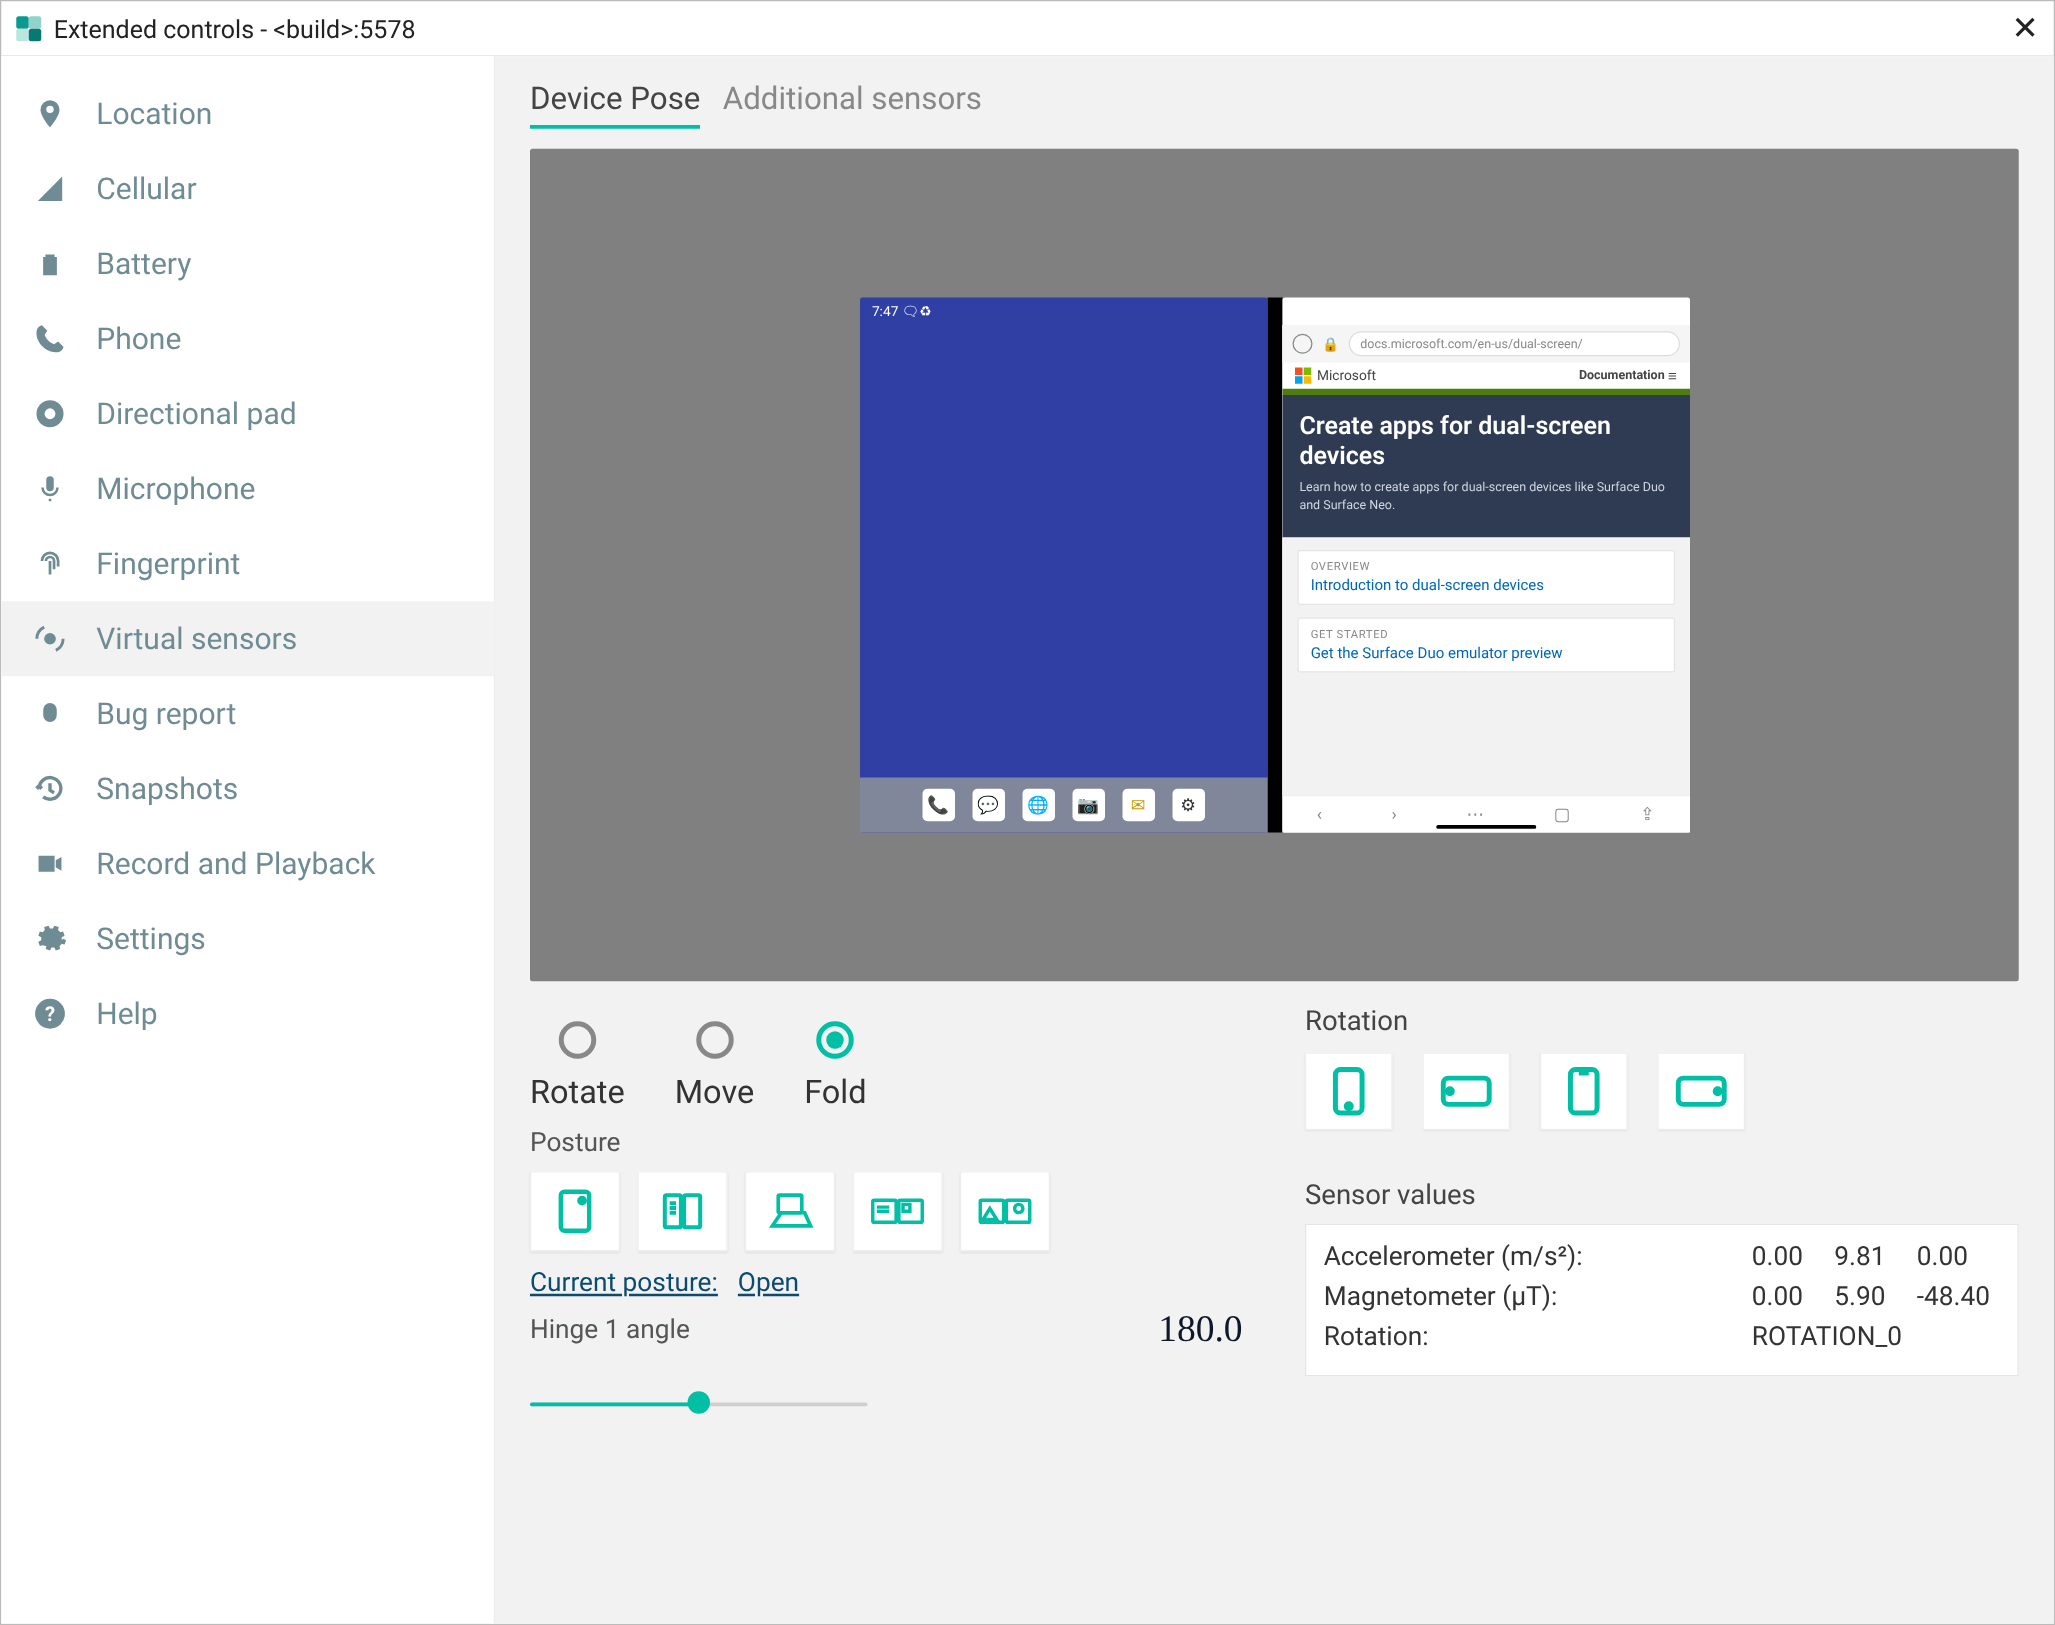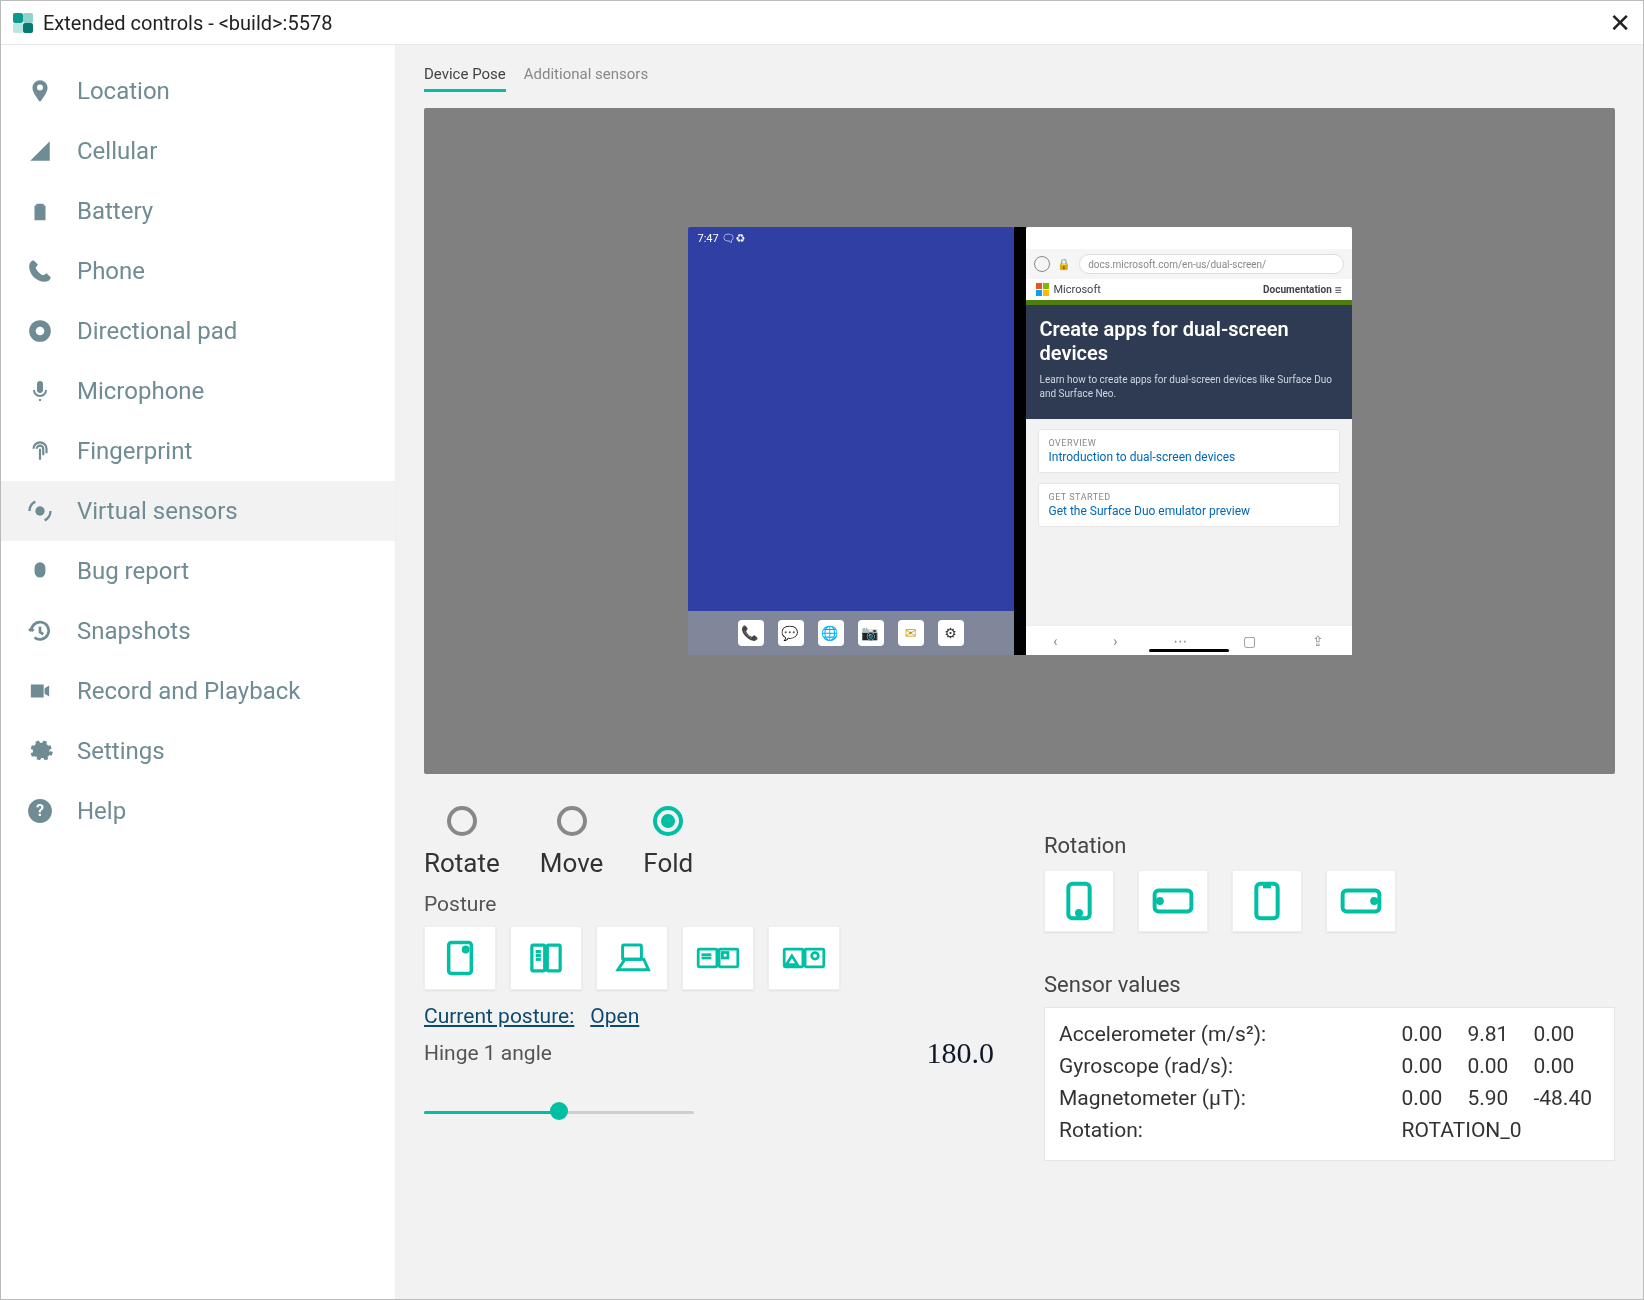--- a/index.html
+++ b/index.html
@@ -14,21 +14,21 @@
   .title { font-size: 20px; color: #222; }
   .close-x { margin-left:auto; font-size:26px; color:#222; cursor:pointer; }
   .shell { display:flex; height: calc(100% - 44px); }
   .sidebar { width: 395px; background:#fff; border-right:1px solid #eee; padding-top:16px; }
   .side-item { display:flex; align-items:center; height:60px; padding:0 24px; color:#6f8b94; font-size:24px; cursor:pointer; gap:22px; }
   .side-item.active { background:#f2f2f2; }
   .side-item .ico { width:30px; height:30px; display:flex; align-items:center; justify-content:center; flex:none; }
   .side-item .ico svg { fill:#6f8b94; }
   .main { flex:1; background:#f2f2f2; padding: 20px 28px; overflow-y:auto; }
   .tabs { display:flex; gap:18px; margin-bottom:16px; }
-  .tab { font-size:15px; color:#888; padding-bottom:6px; cursor:pointer; }
+  .tab { font-size:25px; color:#888; padding-bottom:6px; cursor:pointer; }
   .tab.active { color:#444; border-bottom:3px solid #00bfa5; }
   .preview { background:#808080; height:666px; border-radius:2px; display:flex; align-items:center; justify-content:center; }
   .duo { display:flex; gap:0; }
   .screen { width:326px; height:428px; background:#2f3fa3; position:relative; border-radius:2px; }
   .hinge { width:12px; background:#000; }
   .statusbar { position:absolute; top:0; left:0; right:0; height:22px; font-size:11px; color:#fff; display:flex; align-items:center; padding:0 8px 0 10px; }
   .statusbar .sp { flex:1; }
   .statusbar .sig { display:flex; gap:3px; align-items:flex-end; }
   .statusbar .sig span { width:3px; background:#fff; }
   .statusbar .sig span:nth-child(1){height:4px;} .statusbar .sig span:nth-child(2){height:6px;} .statusbar .sig span:nth-child(3){height:8px;} .statusbar .sig span:nth-child(4){height:10px;}
@@ -48,21 +48,21 @@
   .hero h1 { font-size:20px; font-weight:600; line-height:1.2; margin-bottom:8px; }
   .hero p { font-size:10px; color:#cfd6e2; line-height:1.4; }
   .cards { padding:10px 12px; background:#f2f2f2; flex:1; }
   .card { background:#fff; border:1px solid #e5e5e5; border-radius:2px; padding:8px 10px; margin-bottom:10px; }
   .card .lbl { font-size:9px; color:#888; letter-spacing:0.5px; }
   .card .lnk { font-size:12px; color:#0067b8; margin-top:2px; }
   .bfoot { height:30px; border-top:1px solid #eee; display:flex; align-items:center; justify-content:space-around; color:#888; font-size:14px; }
   .navhandle { position:absolute; bottom:3px; left:50%; transform:translateX(-50%); width:80px; height:3px; background:#000; border-radius:2px;}
   .row-controls { display:flex; gap:50px; margin-top:20px; }
   .col-left { flex:0 0 570px; }
-  .col-right { flex:1;margin-top:39px; }
+  .col-right { flex:1; }
   .radiogrp { display:flex; gap:40px; margin: 12px 0 14px; }
   .radio { display:flex; align-items:center; gap:12px; font-size:26px; color:#333; cursor:pointer;flex-direction:column;}
   .radio .dot { width:30px; height:30px; border:4px solid #888; border-radius:50%; display:flex; align-items:center; justify-content:center; }
   .radio.sel .dot { border-color:#00bfa5; }
   .radio.sel .dot::after { content:""; width:14px; height:14px; border-radius:50%; background:#00bfa5; }
   .section-label { font-size:21px; color:#555; margin-bottom:10px; }
   .posture-row { display:flex; gap:14px; }
   .pbtn { width:72px; height:64px; background:#fff; border:1px solid #eee; box-shadow: 0 1px 2px rgba(0,0,0,.08); display:flex; align-items:center; justify-content:center; cursor:pointer; }
   .pbtn svg { stroke:#00bfa5; fill:none; stroke-width:2.5; }
   .kv { font-size:21px; color:#0c4a6e; margin-top:14px; display:flex; gap:16px;text-decoration:underline;}
@@ -409,26 +409,20 @@
         <div class="sensor-box">
           <table>
             <tbody>
                 <tr>
               <td>Accelerometer (m/s²):</td>
               <td class="v">0.00</td>
               <td class="v">9.81</td>
               <td class="v">0.00</td>
             </tr>
             <tr>
-              <td>Gyroscope (rad/s):</td>
-              <td class="v">0.00</td>
-              <td class="v">0.00</td>
-              <td class="v">0.00</td>
-            </tr>
-            <tr>
               <td>Magnetometer (μT):</td>
               <td class="v">0.00</td>
               <td class="v">5.90</td>
               <td class="v">-48.40</td>
             </tr>
             <tr>
               <td>Rotation:</td>
               <td colspan="3">ROTATION_0</td>
             </tr>
           </tbody>

